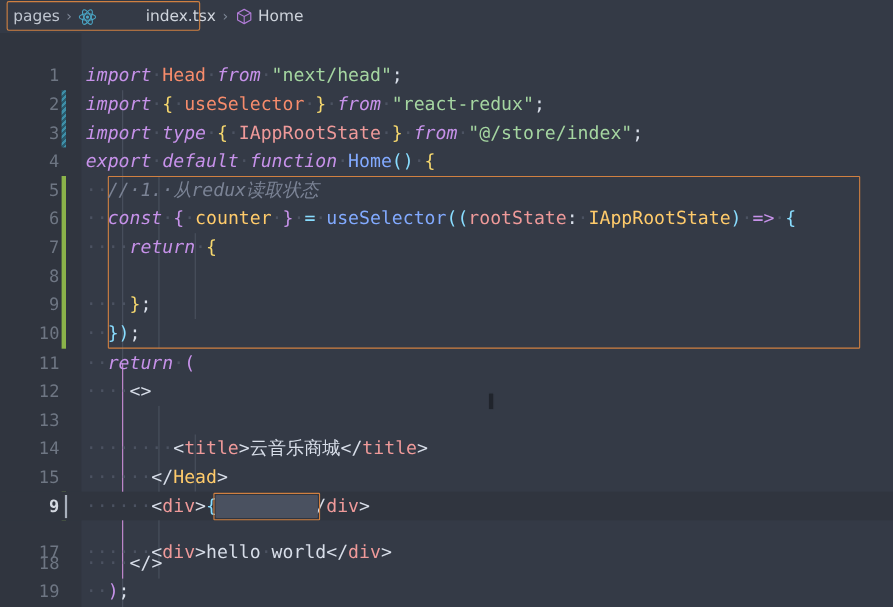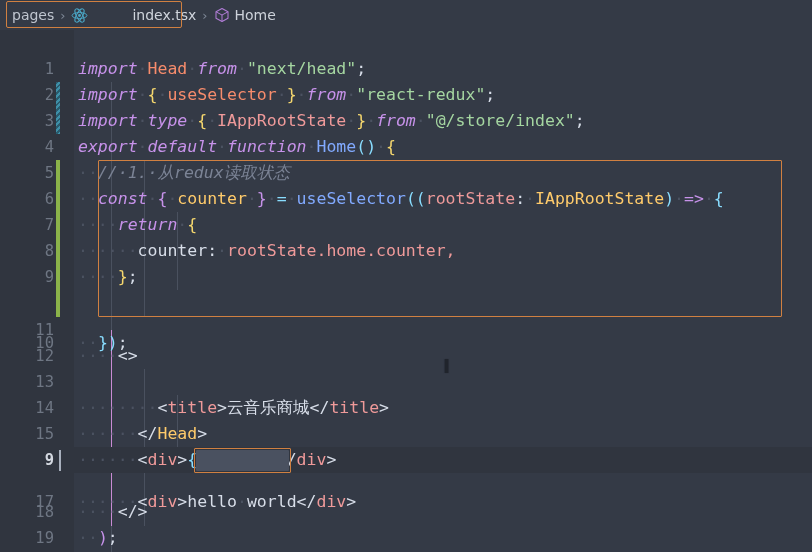--- a/index.html
+++ b/index.html
@@ -224,35 +224,35 @@
       <span class="code"><span class="t-ws">··</span><span class="t-kw">const</span><span class="t-ws">·</span><span class="t-brace-p">{</span><span class="t-ws">·</span><span class="t-type">counter</span><span class="t-ws">·</span><span class="t-brace-p">}</span><span class="t-ws">·</span><span class="t-opr">=</span><span class="t-ws">·</span><span class="t-fn">useSelector</span><span class="t-punct">((</span><span class="t-prop">rootState</span><span class="t-ident">:</span><span class="t-ws">·</span><span class="t-type">IAppRootState</span><span class="t-punct">)</span><span class="t-ws">·</span><span class="t-arrow">=&gt;</span><span class="t-ws">·</span><span class="t-punct">{</span></span>
     </div>
 
     <div class="row" style="top:182px;position:absolute;left:0;right:0;">
       <span class="gutter-num">7</span>
       <span class="code"><span class="t-ws">····</span><span class="t-kw">return</span><span class="t-ws">·</span><span class="t-brace-y">{</span></span>
     </div>
 
     <div class="row" style="top:208px;position:absolute;left:0;right:0;">
       <span class="gutter-num">8</span>
-      <span class="code"><span class="t-ws">······</span><span class="t-ident">counter</span><span class="t-ident">:</span><span class="t-ws">·</span><span class="t-prop">rootState</span><span class="t-prop">.</span><span class="t-prop">home</span><span class="t-prop">.</span><span class="t-prop">counter</span><span class="t-prop">,</span></span>
     </div>
 
     <div class="row" style="top:234px;position:absolute;left:0;right:0;">
       <span class="gutter-num">9</span>
       <span class="code"><span class="t-ws">····</span><span class="t-brace-y">}</span><span class="t-ident">;</span></span>
     </div>
 
-    <div class="row" style="top:260px;position:absolute;left:0;right:15px;margin-top:40px;">
+    <div class="row" style="top:260px;position:absolute;left:0;right:15px;">
       <span class="gutter-num">10</span>
       <span class="code"><span class="t-ws">··</span><span class="t-punct">})</span><span class="t-ident">;</span></span>
     </div>
 
     <div class="row" style="top:287px;position:absolute;left:0;right:0;">
       <span class="gutter-num">11</span>
+      <span class="code"><span class="t-ws">··</span><span class="t-kw">return</span><span class="t-ws">·</span><span class="t-brace-p">(</span></span>
     </div>
 
     <div class="row" style="top:313px;position:absolute;left:0;right:0;padding-left:25px;">
       <span class="gutter-num">12</span>
       <span class="code"><span class="t-ws">····</span><span class="t-ident">&lt;&gt;</span></span>
     </div>
 
     <div class="row" style="top:339px;position:absolute;left:0;right:0;">
       <span class="gutter-num">13</span>
     </div>

